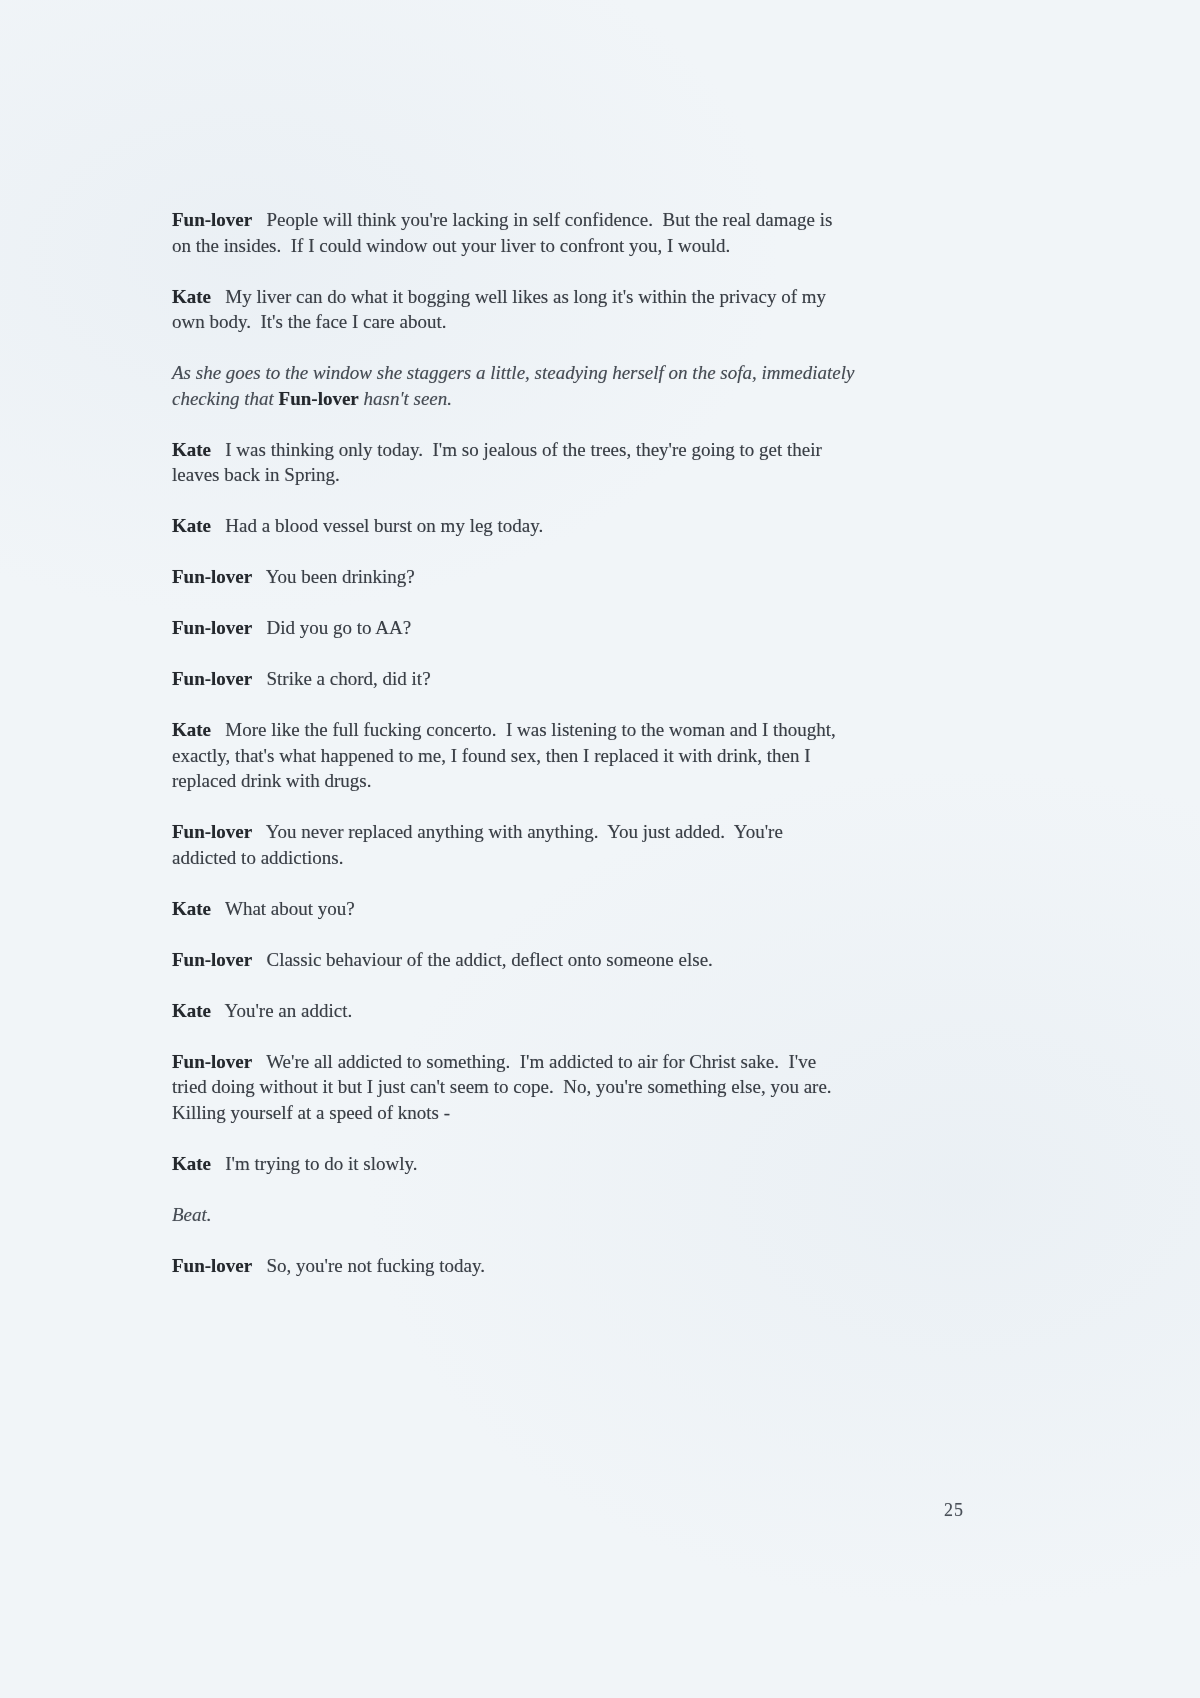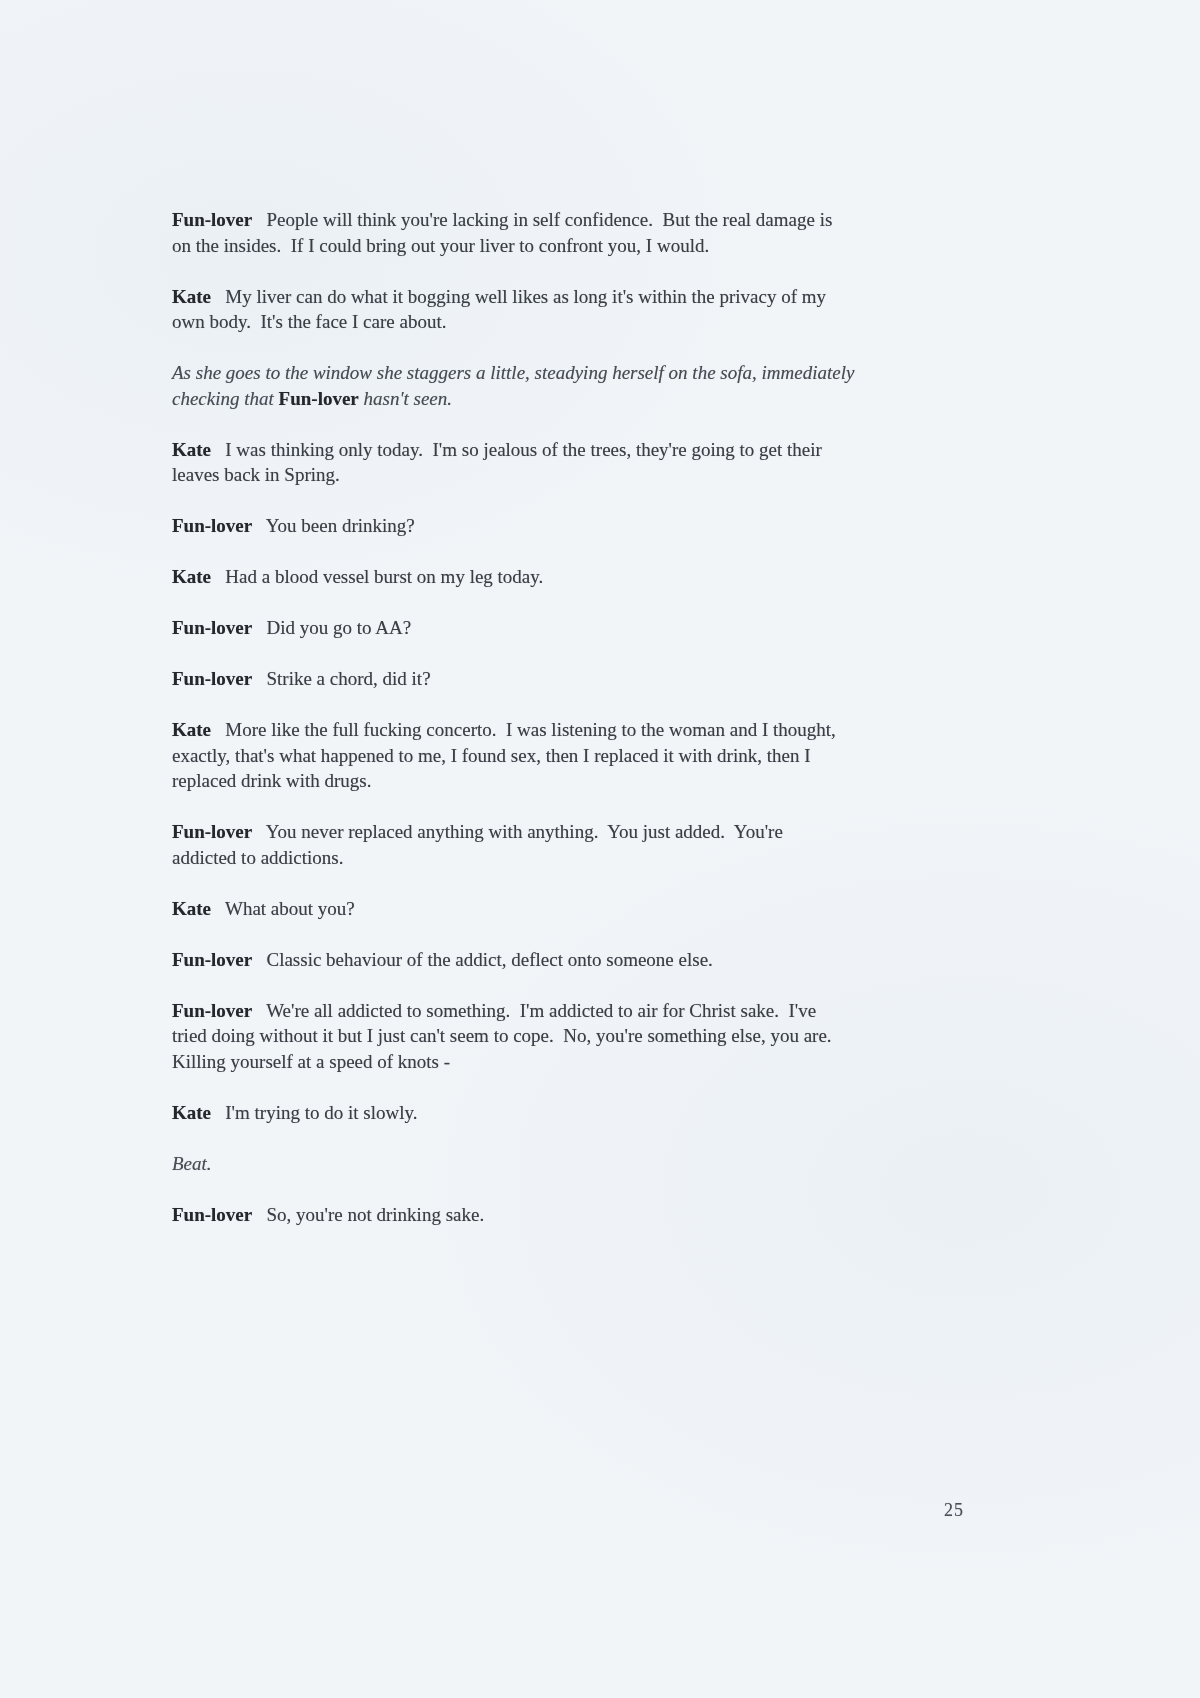--- a/index.html
+++ b/index.html
@@ -53,31 +53,32 @@
     letter-spacing: 1px;
     color: #4a5058;
     text-shadow: 0 0 0.7px rgba(74,80,88,0.45);
   }
 </style>
 </head>
 <body>
 
 <div class="page">
   <div class="content">
-      <p class="para dialogue"><span class="seg-b">Fun-lover</span><span class="seg-r">   People will think you're lacking in self confidence.  But the real damage is</span><br><span class="seg-r">on the insides.  If I could bring out your liver to confront you, I would.</span></p>
+      <p class="para dialogue"><span class="seg-b">Fun-lover</span><span class="seg-r">   People will think you're lacking in self confidence.  But the real damage is</span><br><span class="seg-r">on the insides.  If I could window out your liver to confront you, I would.</span></p>
       <p class="para dialogue"><span class="seg-b">Kate</span><span class="seg-r">   My liver can do what it bogging well likes as long it's within the privacy of my</span><br><span class="seg-r">own body.  It's the face I care about.</span></p>
       <p class="para direction"><span class="seg-i">As she goes to the window she staggers a little, steadying herself on the sofa, immediately</span><br><span class="seg-i">checking that </span><span class="seg-b">Fun-lover</span><span class="seg-i"> hasn't seen.</span></p>
       <p class="para dialogue"><span class="seg-b">Kate</span><span class="seg-r">   I was thinking only today.  I'm so jealous of the trees, they're going to get their</span><br><span class="seg-r">leaves back in Spring.</span></p>
+      <p class="para dialogue"><span class="seg-b">Kate</span><span class="seg-r">   Had a blood vessel burst on my leg today.</span></p>
       <p class="para dialogue"><span class="seg-b">Fun-lover</span><span class="seg-r">   You been drinking?</span></p>
-      <p class="para dialogue"><span class="seg-b">Kate</span><span class="seg-r">   Had a blood vessel burst on my leg today.</span></p>
       <p class="para dialogue"><span class="seg-b">Fun-lover</span><span class="seg-r">   Did you go to AA?</span></p>
       <p class="para dialogue"><span class="seg-b">Fun-lover</span><span class="seg-r">   Strike a chord, did it?</span></p>
       <p class="para dialogue"><span class="seg-b">Kate</span><span class="seg-r">   More like the full fucking concerto.  I was listening to the woman and I thought,</span><br><span class="seg-r">exactly, that's what happened to me, I found sex, then I replaced it with drink, then I</span><br><span class="seg-r">replaced drink with drugs.</span></p>
       <p class="para dialogue"><span class="seg-b">Fun-lover</span><span class="seg-r">   You never replaced anything with anything.  You just added.  You're</span><br><span class="seg-r">addicted to addictions.</span></p>
       <p class="para dialogue"><span class="seg-b">Kate</span><span class="seg-r">   What about you?</span></p>
       <p class="para dialogue"><span class="seg-b">Fun-lover</span><span class="seg-r">   Classic behaviour of the addict, deflect onto someone else.</span></p>
+      <p class="para dialogue"><span class="seg-b">Kate</span><span class="seg-r">   You're an addict.</span></p>
       <p class="para dialogue"><span class="seg-b">Fun-lover</span><span class="seg-r">   We're all addicted to something.  I'm addicted to air for Christ sake.  I've</span><br><span class="seg-r">tried doing without it but I just can't seem to cope.  No, you're something else, you are.</span><br><span class="seg-r">Killing yourself at a speed of knots -</span></p>
       <p class="para dialogue"><span class="seg-b">Kate</span><span class="seg-r">   I'm trying to do it slowly.</span></p>
       <p class="para direction"><span class="seg-i">Beat.</span></p>
-      <p class="para dialogue"><span class="seg-b">Fun-lover</span><span class="seg-r">   So, you're not drinking sake.</span></p>
+      <p class="para dialogue"><span class="seg-b">Fun-lover</span><span class="seg-r">   So, you're not fucking today.</span></p>
     </div>
   <div class="page-number">25</div>
 </div>
 
 </body></html>

